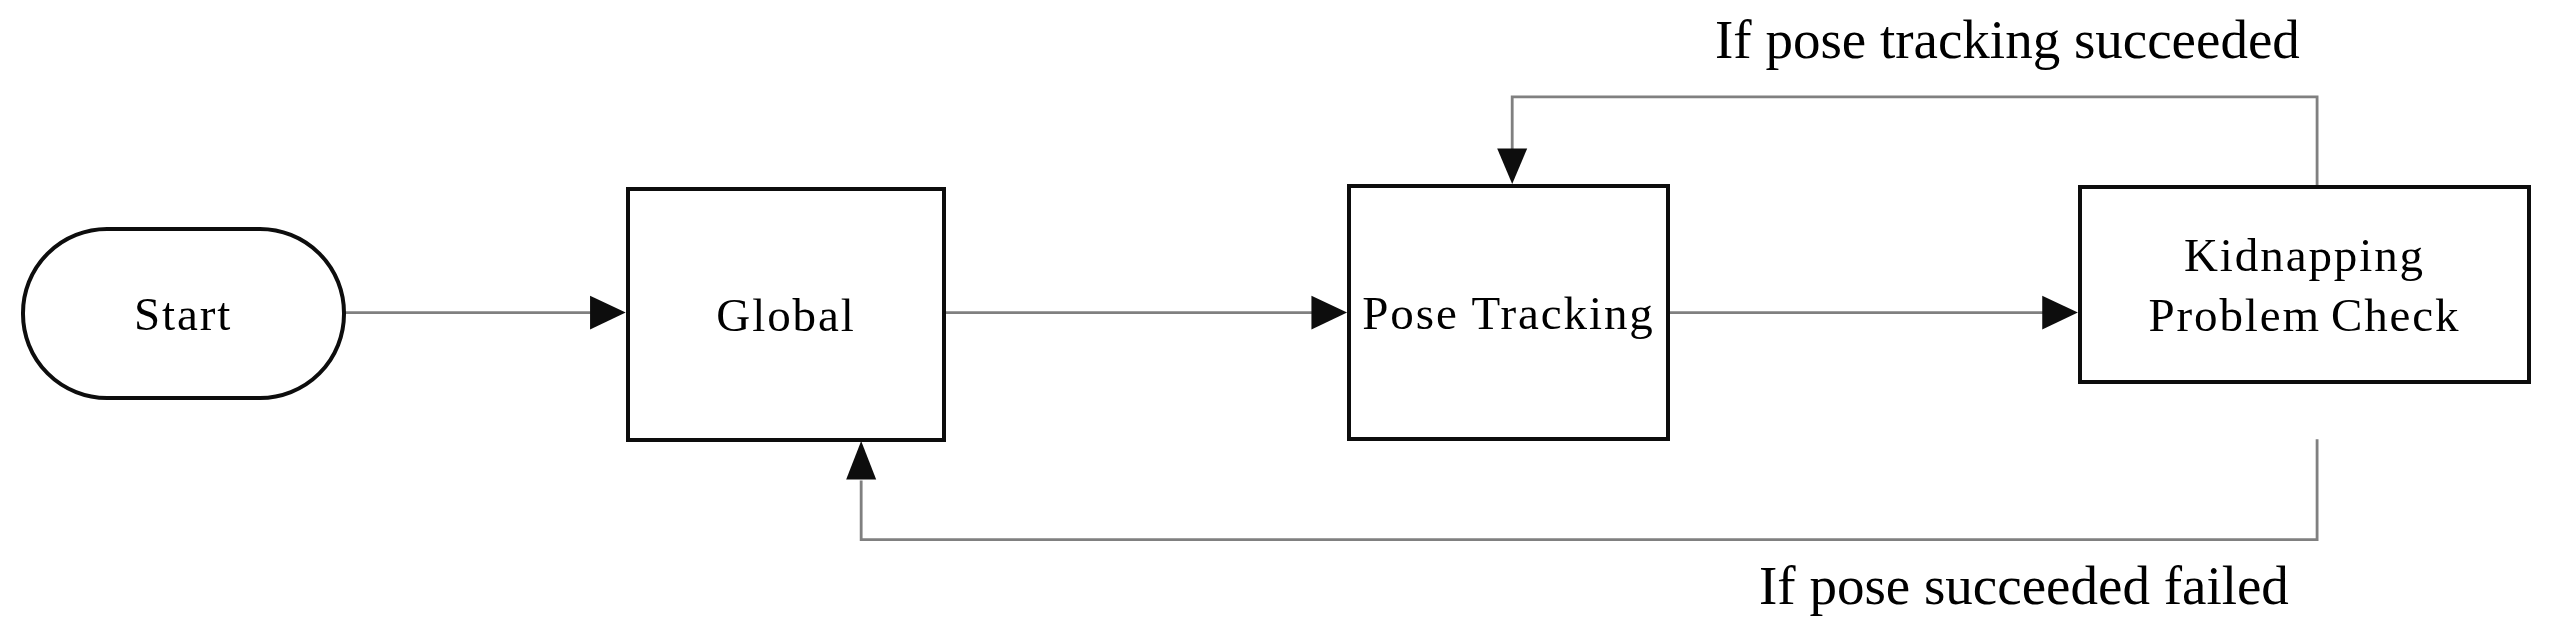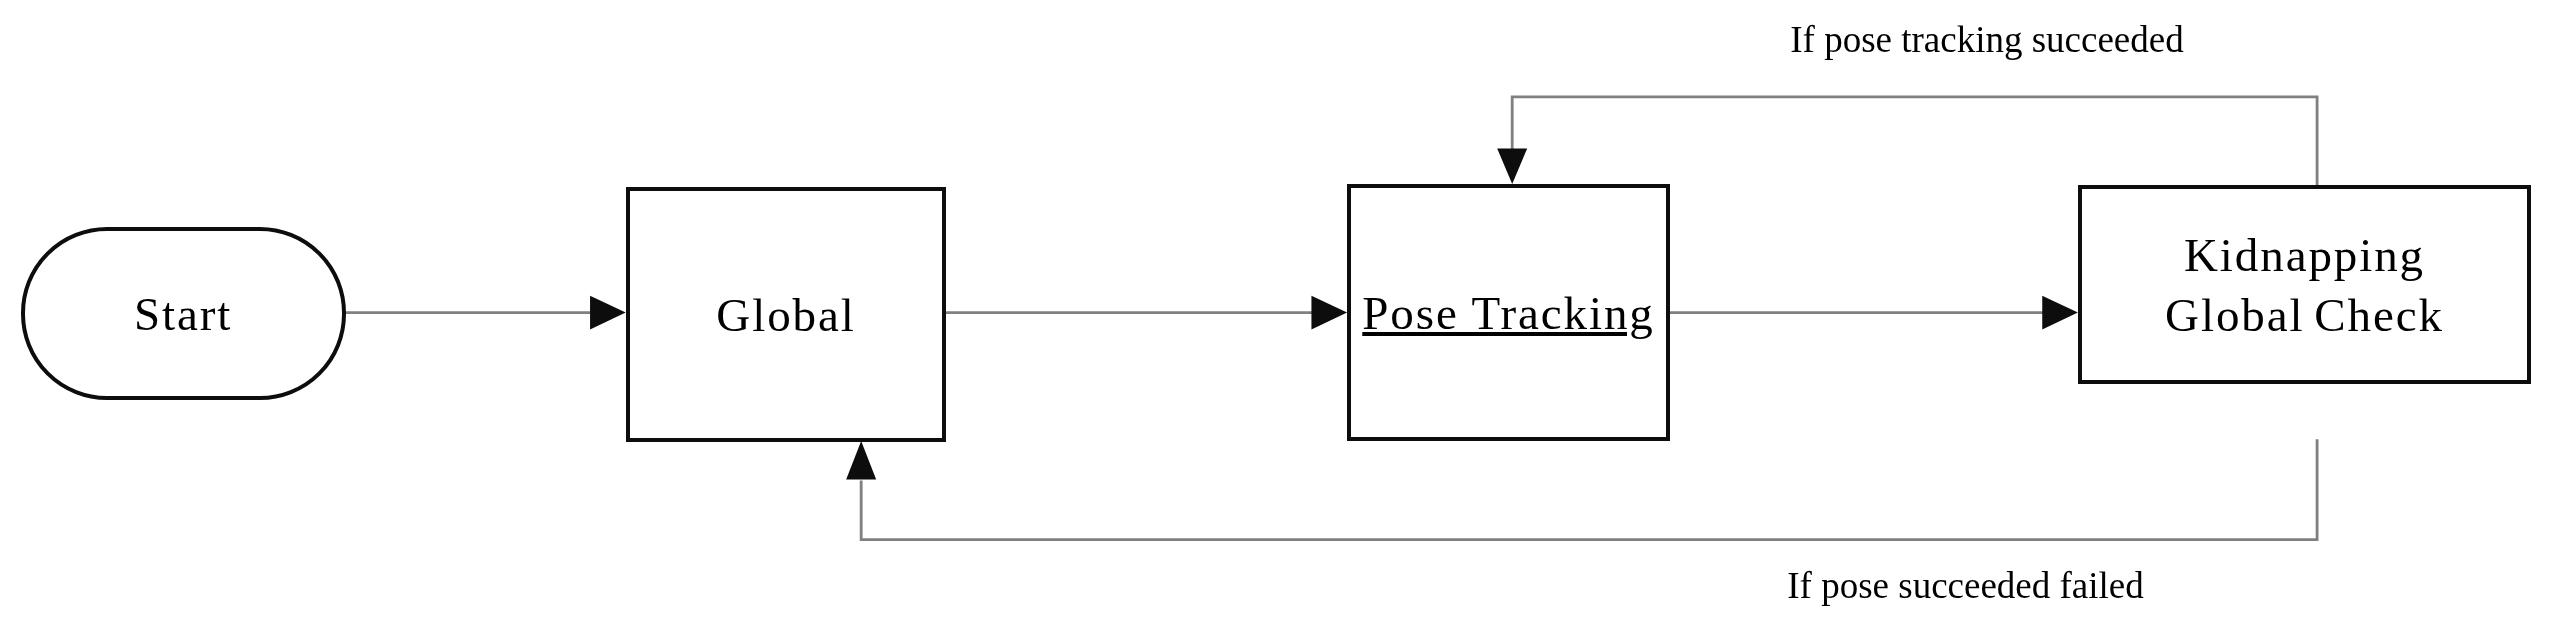--- a/index.html
+++ b/index.html
@@ -45,30 +45,30 @@
     left: 20.6px; top: 227px;
     width: 325px; height: 173px;
     border-radius: 86px;
   }
   .node-global-localization {
     left: 626px; top: 187px;
     width: 320px; height: 255px; text-align: center;
   }
   .node-pose-tracking {
     left: 1347px; top: 184px;
-    width: 323px; height: 257px; text-decoration: underline;
+    width: 323px; height: 257px;
   }
   .node-kidnapping {
     left: 2078px; top: 185px;
     width: 453px; height: 199px;
     word-spacing: -0.08em;
   }
   .edge-label {
     position: absolute;
-    font-size: 37px;
+    font-size: 55px;
     line-height: 54px;
     text-align: center;
     white-space: nowrap;
   }
   .edge-label-succeeded { left: 1715px; top: 13px;  width: 544px; }
   .edge-label-failed    { left: 1759px; top: 559px; width: 413px; }
 </style>
 </head>
 <body>
 
@@ -109,21 +109,21 @@
   <div class="node node-global-localization">
     <span>Global</span>
   </div>
 
   <div class="node node-pose-tracking">
     <span>Pose Tracking</span>
   </div>
 
   <div class="node node-kidnapping">
     <span>Kidnapping</span>
-    <span>Global Check</span>
+    <span>Problem Check</span>
   </div>
 
   <div class="edge-label edge-label-succeeded">If pose tracking succeeded</div>
 
   <div class="edge-label edge-label-failed">If pose succeeded failed</div>
 
 </div>
 
 
 </body></html>

